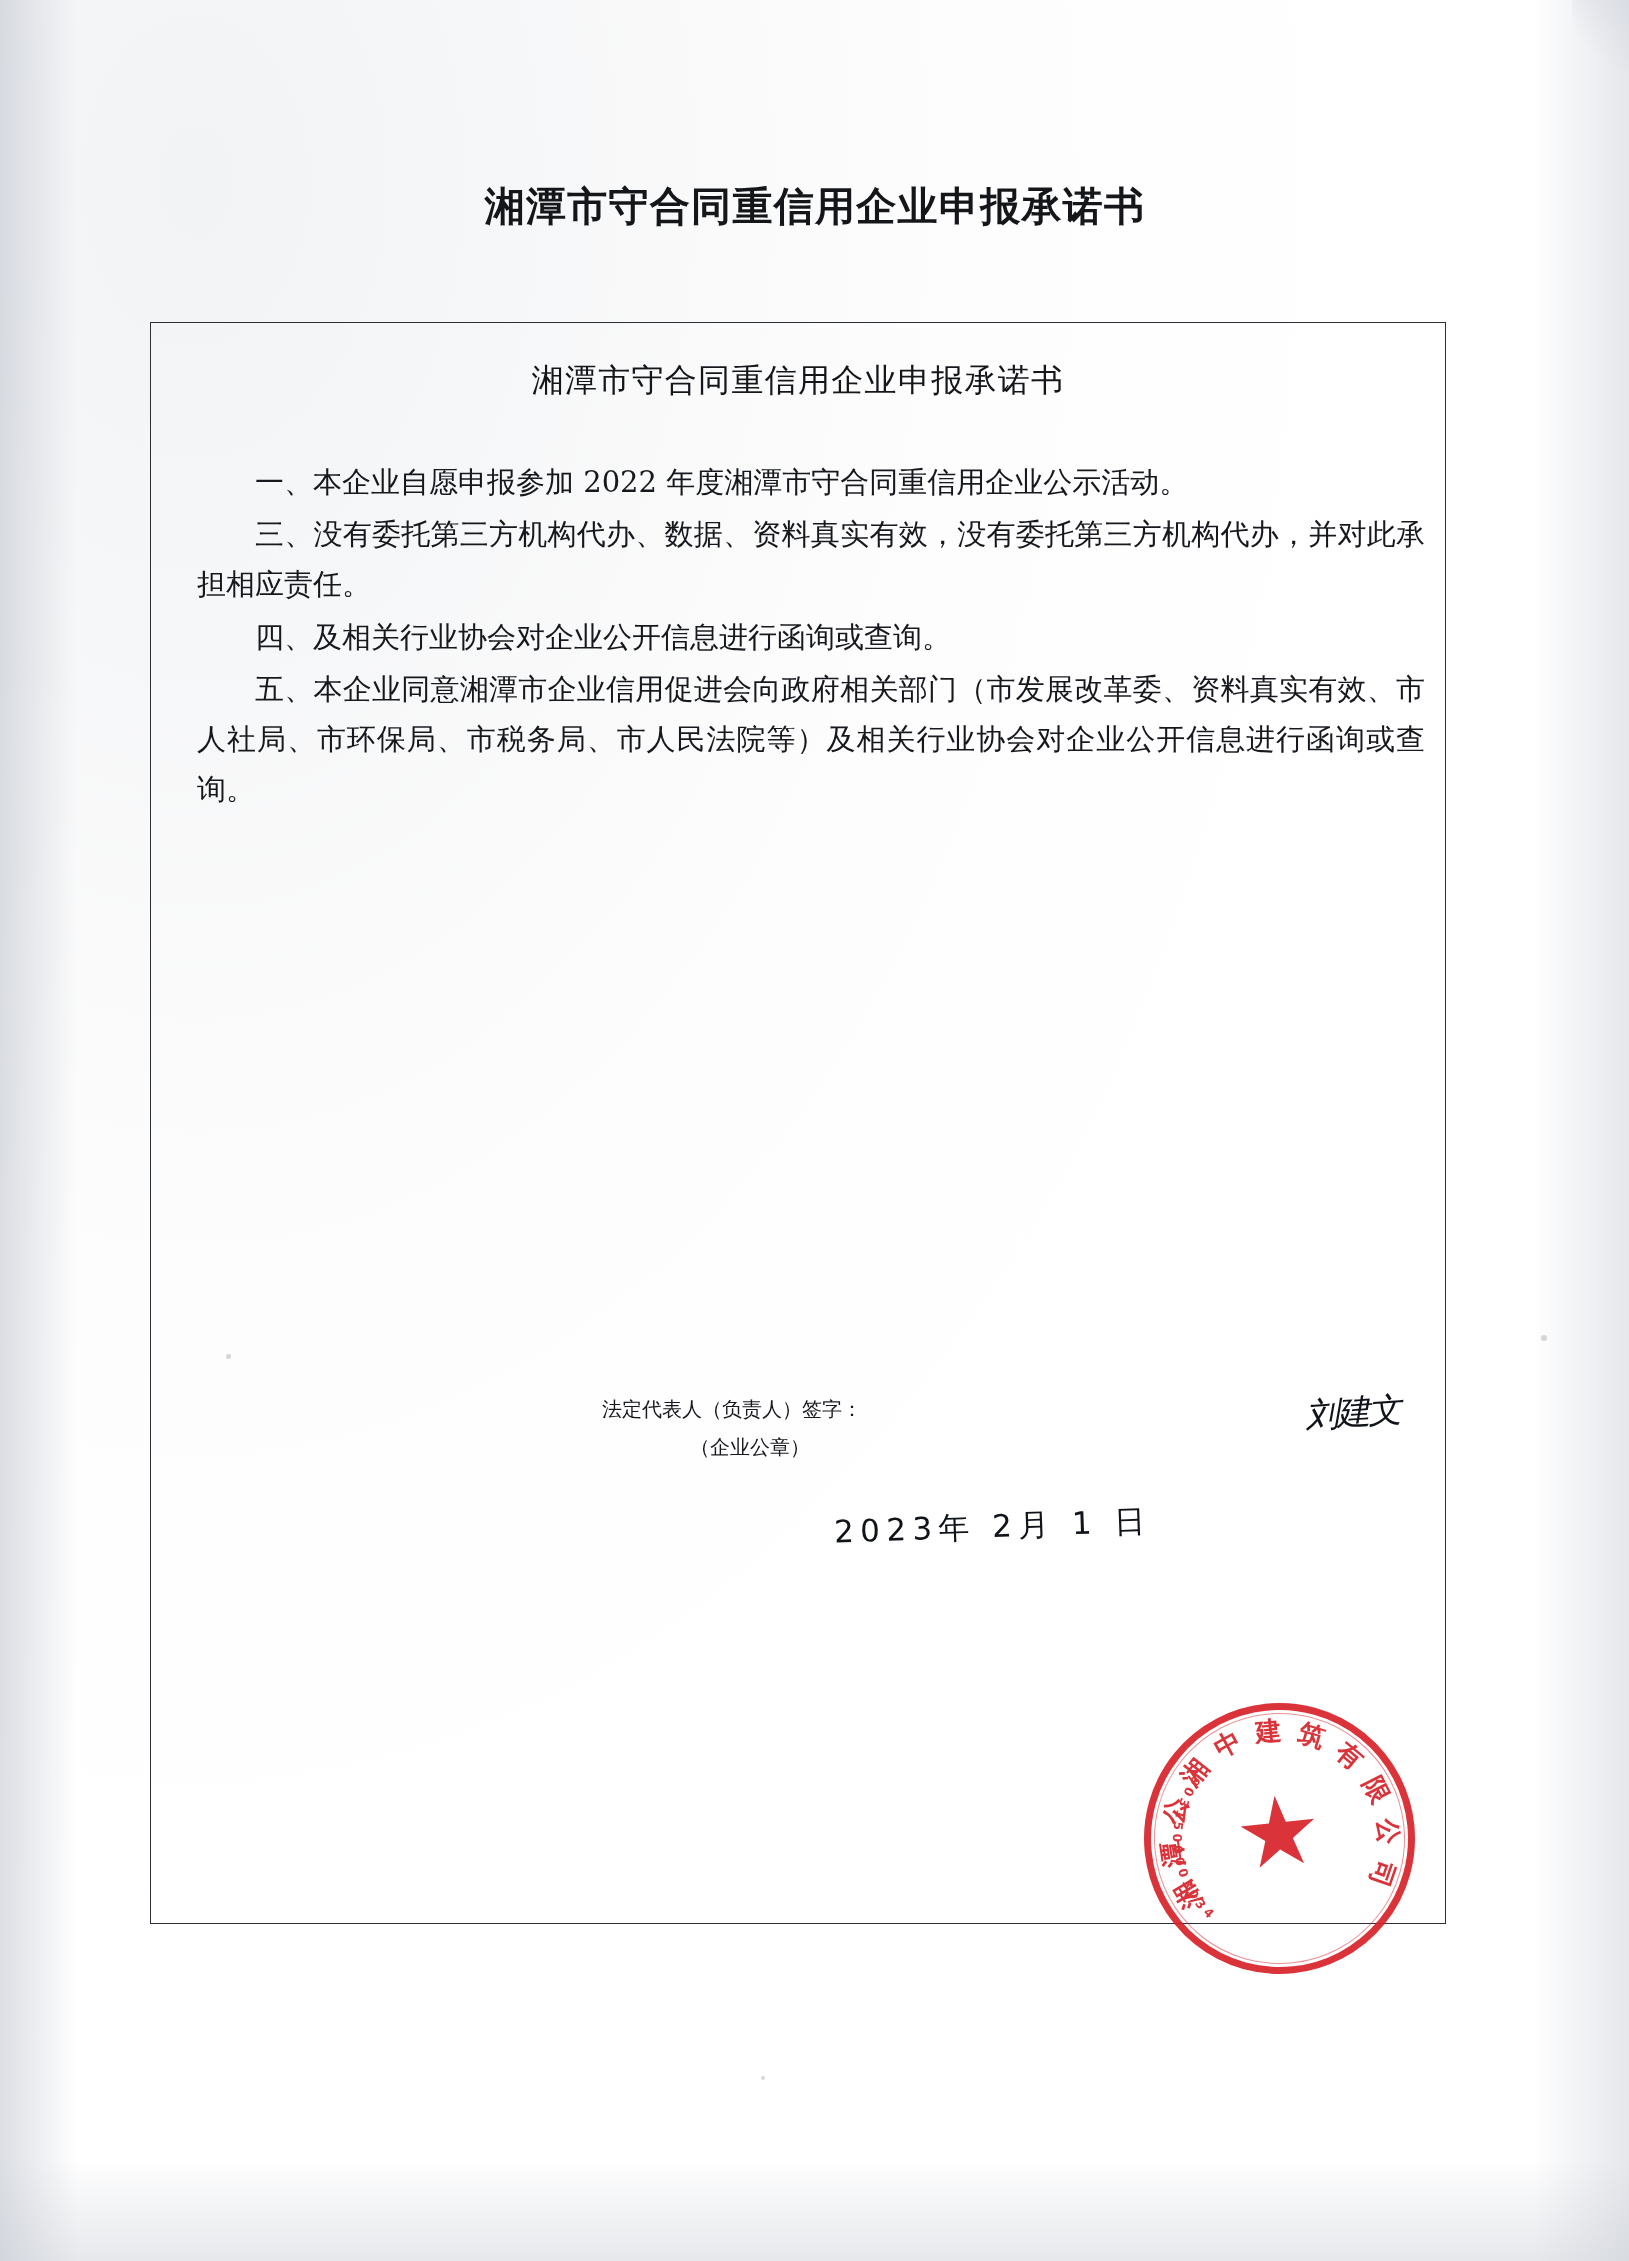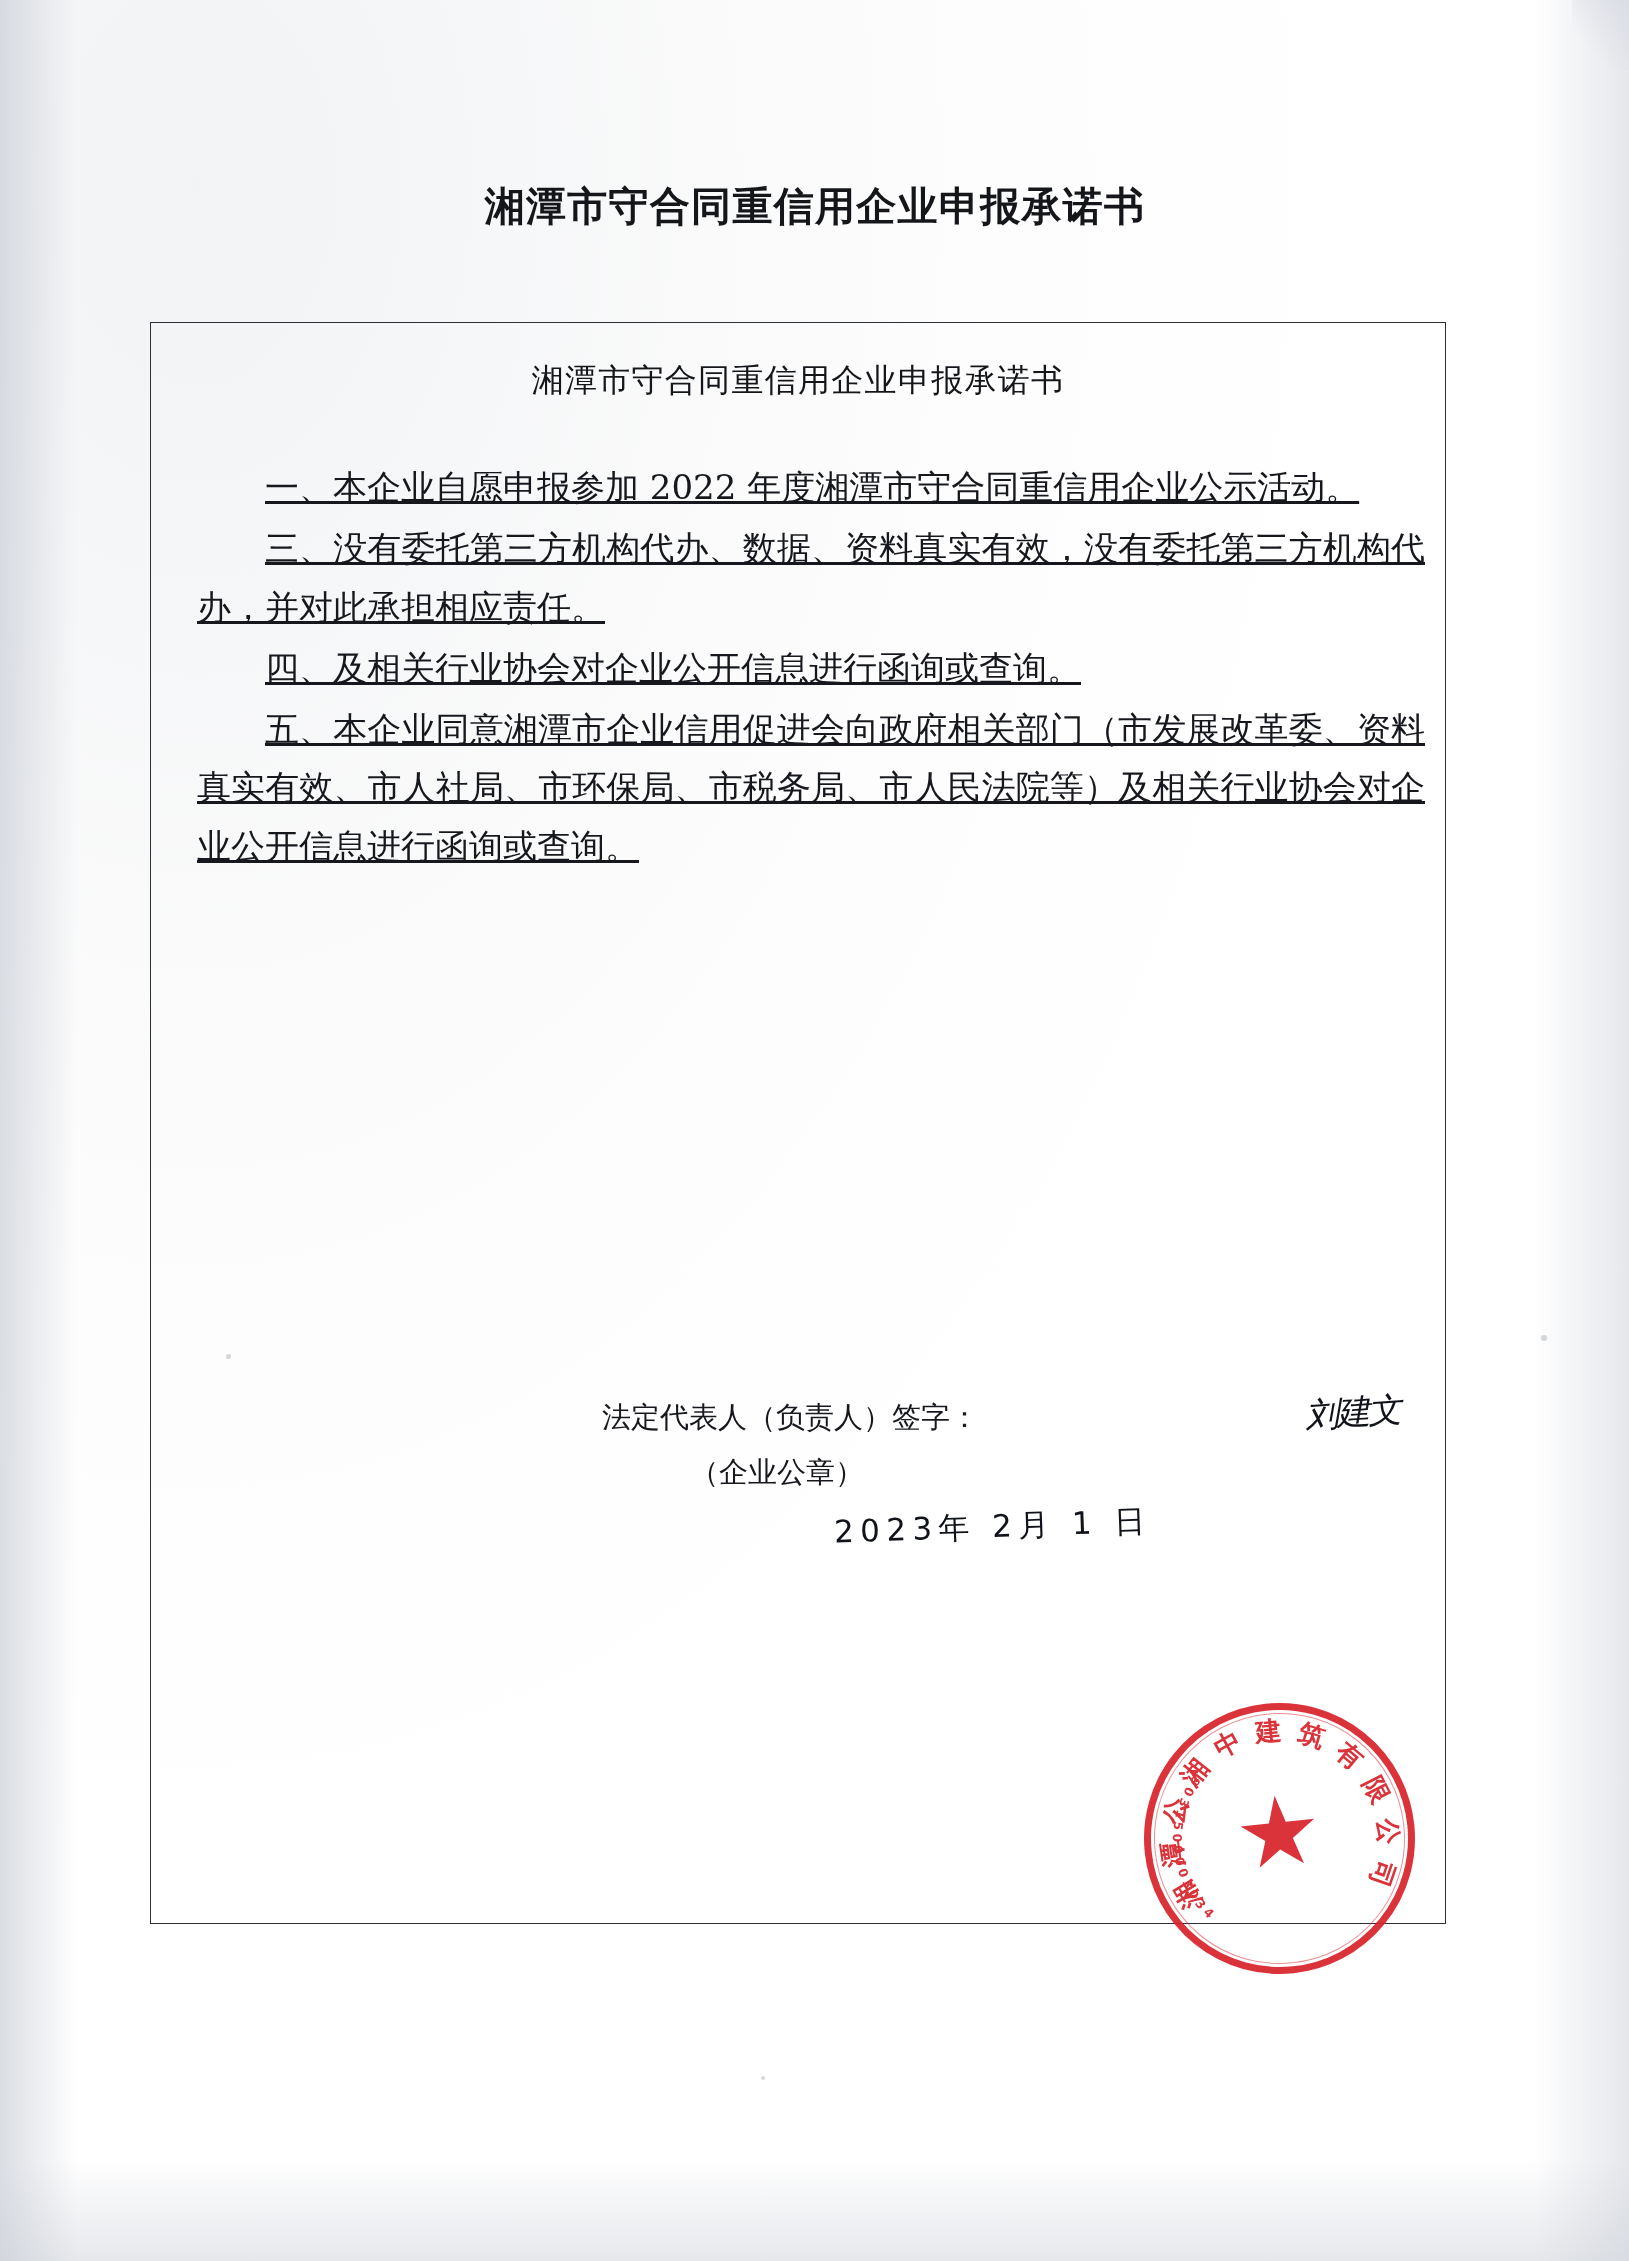--- a/index.html
+++ b/index.html
@@ -79,37 +79,36 @@
     margin-top: 36px;
     text-align: center;
     font-size: 32px;
     letter-spacing: 1.3px;
     color: #14161a;
     font-family: "DejaVu Serif", "Liberation Serif", serif;
   }
 
   .body-text {
     margin: 55px 20px 0 46px;
-    font-size: 34px;
+    font-size: 29px;
     line-height: 1.72;
     color: #16181d;
     text-align: justify;
-    text-decoration: underline;
   }
   .para {
     margin: 0 0 2.6px 0;
     text-indent: 2em;
   }
 
   
   .sign-block {
     position: absolute;
     left: 451px;
     top: 1067px;
-    font-size: 29px;
+    font-size: 20px;
     color: #16181d;
     line-height: 1.9;
   }
   .sign-line-1 { white-space: nowrap; }
   .sign-line-2 { margin-left: 88px; white-space: nowrap; }
 
   
   .handwriting {
     font-family: "DejaVu Sans", "Liberation Sans", sans-serif;
     color: #101319;

